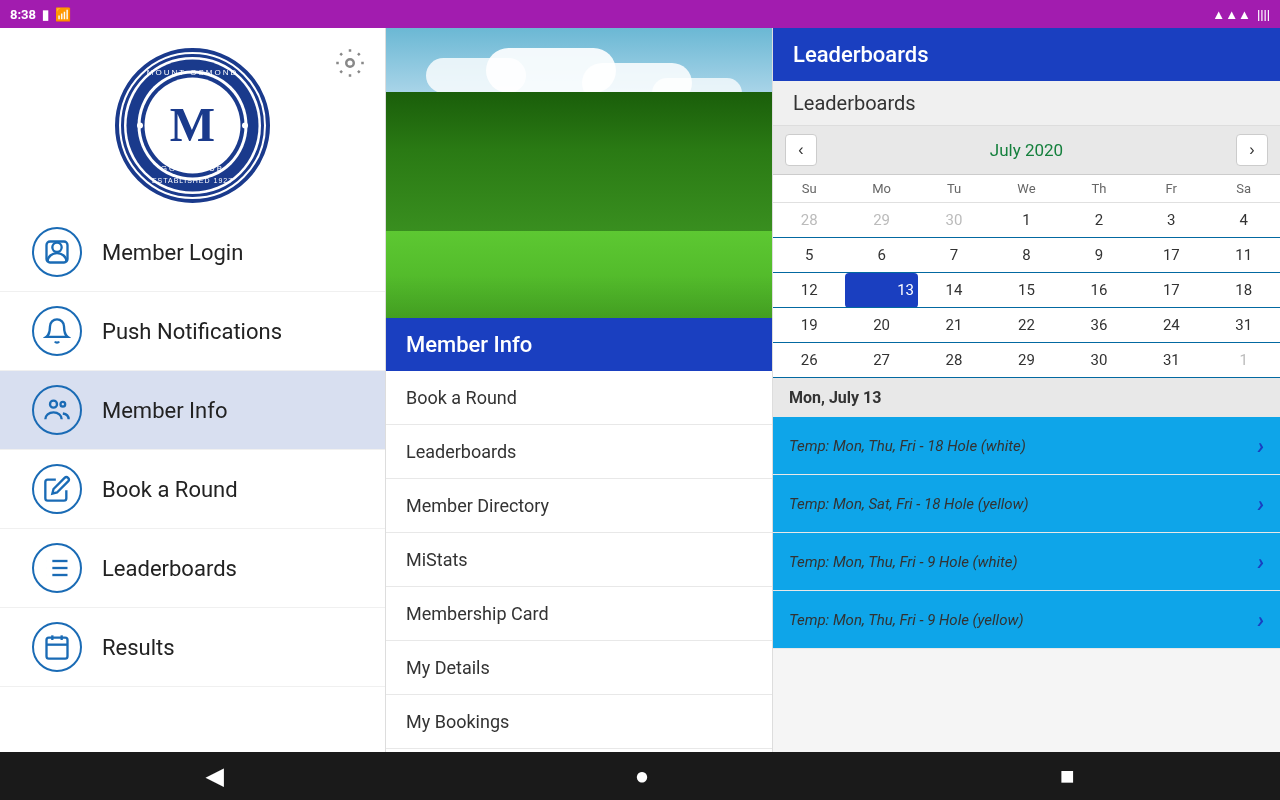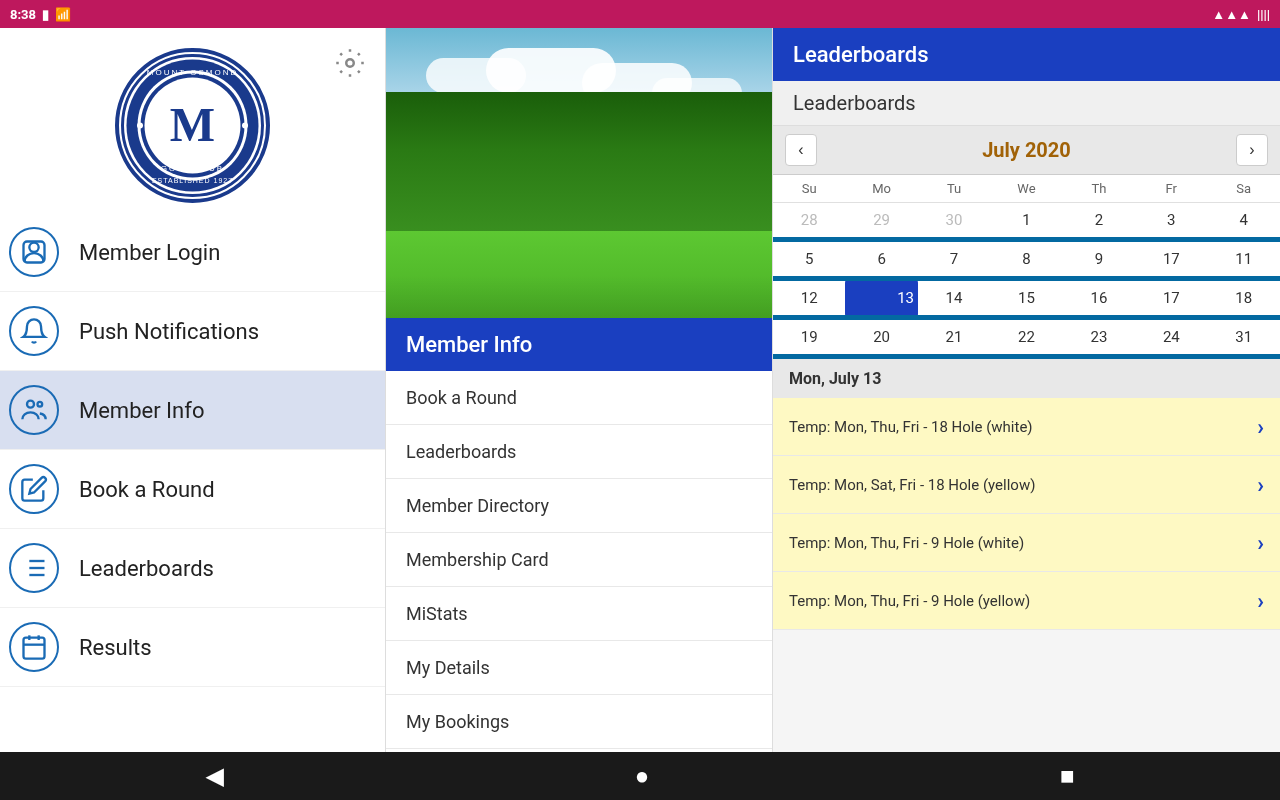--- a/index.html
+++ b/index.html
@@ -1,20 +1,20 @@
 <!DOCTYPE html>
 <html><head>
   <meta charset="utf-8">
   <style>
     * { box-sizing: border-box; margin: 0; padding: 0; }
     body { font-family: 'Roboto', Arial, sans-serif; background: #000; width: 1280px; height: 800px; overflow: hidden; display: flex; flex-direction: column; }
 
     
     .status-bar {
-      background: #be185d;
+      background: #a21caf;
       color: #fff;
       height: 28px;
       display: flex;
       align-items: center;
       justify-content: space-between;
       padding: 0 10px;
       font-size: 13px;
       font-weight: bold;
       flex-shrink: 0;
     }
@@ -70,21 +70,21 @@
     }
 
     .logo-svg {
       width: 145px;
       height: 145px;
     }
 
     .nav-item {
       display: flex;
       align-items: center;
-      padding: 14px 9px;
+      padding: 14px 32px;
       cursor: pointer;
       border-bottom: 1px solid #f0f0f0;
       min-height: 68px;
     }
 
     .nav-item.active {
       background: #d8dff0;
     }
 
     .nav-icon {
@@ -203,23 +203,23 @@
       border-radius: 4px;
       cursor: pointer;
       display: flex;
       align-items: center;
       justify-content: center;
       font-size: 16px;
       color: #333;
     }
 
     .cal-month-title {
-      font-size: 20px;
-      font-weight: 700;
-      color: #a16207;
+      font-size: 17px;
+      font-weight: 400;
+      color: #15803d;
     }
 
     .calendar-grid {
       width: 100%;
       border-collapse: collapse;
     }
 
     .calendar-grid th {
       font-size: 13px;
       color: #666;
@@ -228,21 +228,21 @@
       border-bottom: 1px solid #e0e0e0;
       font-weight: 400;
       margin-top: 40px;
     }
 
     .calendar-grid td {
       text-align: center;
       padding: 8px 0;
       font-size: 15px;
       color: #333;
-      border-bottom: 5px solid #0369a1;
+      border-bottom: 1px solid #0369a1;
       cursor: pointer;
       width: calc(100%/7);
     }
 
     .calendar-grid td.inactive {
       color: #bbb;
     }
 
     .calendar-grid td.today {
       background: #1a3fc0;
@@ -254,27 +254,28 @@
     
     .booking-date-header {
       background: #e8e8e8;
       padding: 10px 16px;
       font-size: 16px;
       color: #333;
       font-weight: 700;
     }
 
     .booking-item {
-      background: #fef9c3;
+      background: #0ea5e9;
       border-bottom: 1px solid #e8e8e8;
       padding: 16px;
       display: flex;
       align-items: center;
       justify-content: space-between;
       cursor: pointer;
+      font-style: italic;
     }
 
     .booking-item-text {
       font-size: 15px;
       color: #333;
       flex: 1;
     }
 
     .booking-chevron {
       color: #1a3fc0;
@@ -436,22 +437,22 @@
       <div style="position:absolute;bottom:0;left:0;right:0;height:30%;background:linear-gradient(180deg,#5dc832 0%,#4ab025 100%);"></div>
 
       <div style="position:absolute;bottom:0;left:0;right:0;height:15%;background:linear-gradient(180deg,rgba(0,0,0,0) 0%,rgba(0,0,0,0.1) 100%);"></div>
     </div>
 
     <div class="member-info-header">Member Info</div>
 
     <div class="menu-item">Book a Round</div>
     <div class="menu-item">Leaderboards</div>
     <div class="menu-item">Member Directory</div>
+    <div class="menu-item">MiStats</div>
     <div class="menu-item">Membership Card</div>
-    <div class="menu-item">MiStats</div>
     <div class="menu-item">My Details</div>
     <div class="menu-item">My Bookings</div>
   </div>
 
   <div class="right-panel">
     <div class="right-header">Leaderboards</div>
     <div class="right-subheader">Leaderboards</div>
 
     <div class="calendar-container">
       <div class="calendar-nav">
@@ -497,23 +498,32 @@
               <td>15</td>
               <td>16</td>
               <td>17</td>
               <td>18</td>
             </tr>
             <tr>
               <td>19</td>
               <td>20</td>
               <td>21</td>
               <td>22</td>
-              <td>23</td>
+              <td>36</td>
               <td>24</td>
               <td>31</td>
+            </tr>
+            <tr>
+              <td>26</td>
+              <td>27</td>
+              <td>28</td>
+              <td>29</td>
+              <td>30</td>
+              <td>31</td>
+              <td class="inactive">1</td>
             </tr>
           </tbody>
       </table>
     </div>
 
     <div class="booking-date-header">Mon, July 13</div>
 
     <div class="booking-item">
       <span class="booking-item-text">Temp: Mon, Thu, Fri - 18 Hole (white)</span>
       <span class="booking-chevron">›</span>

